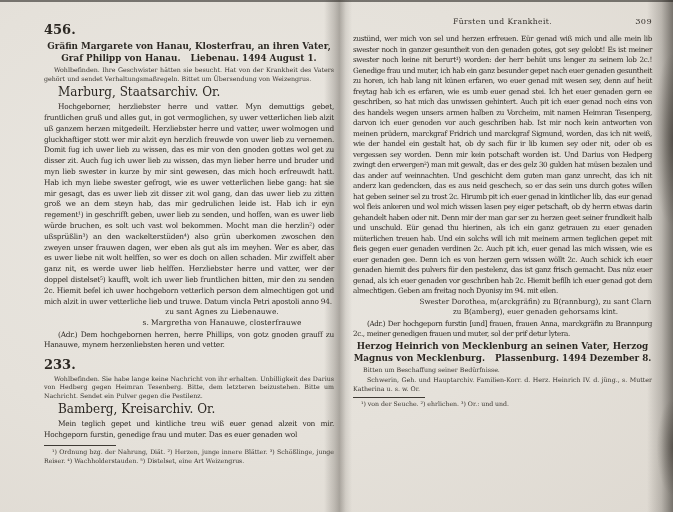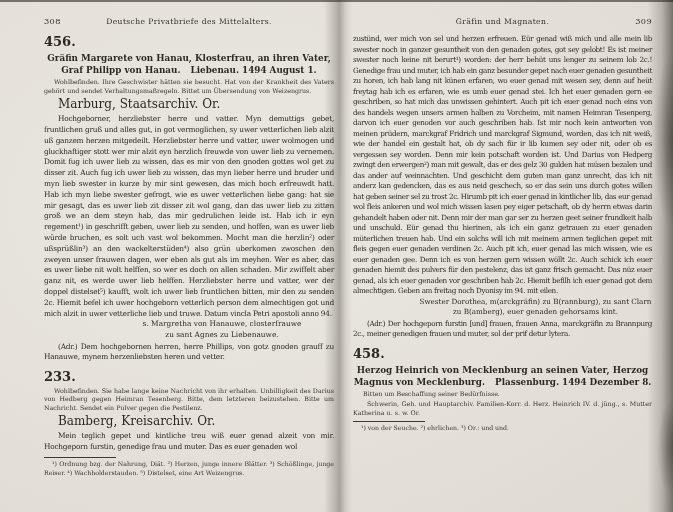--- a/index.html
+++ b/index.html
@@ -56,60 +56,54 @@
   .footnotes { font-size:6.2px; line-height:8.6px; text-align:justify;
     color:#38342e; text-indent:8px; }
 </style>
 </head>
 <body>
 
 <div class="scan">
   <div class="top-edge"></div>
 
   <div class="page page-left">
-    <div class="running-head">
-      <span class="rh-num">308</span>
-      <span class="rh-title">Deutsche Privatbriefe des Mittelalters.</span>
-      <span class="rh-spacer"></span>
-    </div>
 
     <div class="letter-number">456.</div>
     <div class="letter-heading">
       <span>Gräfin Margarete von Hanau, Klosterfrau, an ihren Vater, Graf Philipp von Hanau.</span>
       <span class="place-date">Liebenau.  1494 August 1.</span>
     </div>
     <div class="summary">Wohlbefinden. Ihre Geschwister hätten sie besucht. Hat von der Krankheit des Vaters gehört und sendet Verhaltungsmaßregeln. Bittet um Übersendung von Weizengrus.</div>
     <div class="archive">Marburg, Staatsarchiv.  Or.</div>
     <div class="body-text">Hochgeborner, herzliebster herre und vatter. Myn demuttigs gebet, fruntlichen gruß und alles gut, in got vermoglichen, sy uwer vetterlichen lieb alzit uß ganzem herzen mitgedeilt. Herzliebster herre und vatter, uwer wolmogen und gluckhaftiger stott wer mir alzit eyn herzlich freuwde von uwer lieb zu vernemen. Domit fug ich uwer lieb zu wissen, das es mir von den gnoden gottes wol get zu disser zit. Auch fug ich uwer lieb zu wissen, das myn lieber herre und bruder und myn lieb swester in kurze by mir sint gewesen, das mich hoch erfreuwdt hatt. Hab ich myn liebe swester gefrogt, wie es uwer vetterlichen liebe gang: hat sie mir gesagt, das es uwer lieb zit disser zit wol gang, dan das uwer lieb zu zitten groß we an dem steyn hab, das mir gedrulichen leide ist. Hab ich ir eyn regement¹) in geschrifft geben, uwer lieb zu senden, und hoffen, wan es uwer lieb würde bruchen, es solt uch vast wol bekommen. Mocht man die herzlin²) oder ußsprüßlin³) an den wackelterstüden⁴) also grün uberkomen zwoschen den zweyen unser frauwen dagen, wer eben als gut als im meyhen. Wer es aber, das es uwer liebe nit wolt helffen, so wer es doch on allen schaden. Mir zwiffelt aber ganz nit, es werde uwer lieb helffen. Herzliebster herre und vatter, wer der doppel distelset⁵) kaufft, wolt ich uwer lieb fruntlichen bitten, mir den zu senden 2c. Hiemit befel ich uwer hochgeborn vetterlich person dem almechtigen got und mich alzit in uwer vetterliche lieb und truwe. Datum vincla Petri apostoli anno 94.</div>
+    <div class="sig">zu sant Agnes zu Liebenauwe.</div>
     <div class="sig">s. Margretha von Hanauwe, closterfrauwe</div>
-    <div class="sig">zu sant Agnes zu Liebenauwe.</div>
     <div class="addr">(Adr.) Dem hochgebornen herren, herre Phillips, von gotz gnoden grauff zu Hanauwe, mynem herzenliebsten heren und vetter.</div>
 
     <div class="letter-number">233.</div>
     <div class="summary">Wohlbefinden. Sie habe lange keine Nachricht von ihr erhalten. Unbilligkeit des Darius von Hedberg gegen Heimran Tesenberg. Bitte, dem letzteren beizustehen. Bitte um Nachricht. Sendet ein Pulver gegen die Pestilenz.</div>
     <div class="archive">Bamberg, Kreisarchiv.  Or.</div>
     <div class="body-text">Mein teglich gepet und kintliche treu wiß euer genad alzeit von mir. Hochgeporn furstin, genedige frau und muter. Das es euer genaden wol</div>
 
     <div class="fn-rule"></div>
     <div class="footnotes">¹) Ordnung bzg. der Nahrung, Diät.  ²) Herzen, junge innere Blätter.  ³) Schößlinge, junge Reiser.  ⁴) Wachholderstauden.  ⁵) Distelset, eine Art Weizengrus.</div>
   </div>
 
   <div class="page page-right">
     <div class="running-head">
       <span class="rh-spacer"></span>
-      <span class="rh-title">Gräfin und Magnaten.</span>
+      <span class="rh-title">Fürsten und Krankheit.</span>
       <span class="rh-num right">309</span>
     </div>
 
     <div class="body-text" style="text-indent:0;">zustünd, wer mich von sel und herzen erfreuen. Eür genad wiß mich und alle mein lib swester noch in ganzer gesuntheit von den genaden gotes, got sey gelobt! Es ist meiner swester noch keine nit berurt¹) worden: der herr behüt uns lenger zu seinem lob 2c.! Genedige frau und muter, ich hab ein ganz besunder gepet nach euer genaden gesuntheit zu horen, ich hab lang nit künen erfaren, wo euer genad mit wesen sey, denn auf heüt freytag hab ich es erfaren, wie es umb euer genad stei. Ich het euer genaden gern ee geschriben, so hat mich das unwissen gehintert. Auch pit ich euer genad noch eins von des handels wegen unsers armen halben zu Vorcheim, mit namen Heimran Tesenperg, darvon ich euer genoden vor auch geschriben hab. Ist mir noch kein antworten von meinen prüdern, marckgraf Fridrich und marckgraf Sigmund, worden, das ich nit weiß, wie der handel ein gestalt hat, ob dy sach für ir lib kumen sey oder nit, oder ob es vergessen sey worden. Denn mir kein potschaft worden ist. Und Darius von Hedperg zwingt den erwergen²) man mit gewalt, das er des gelz 30 gulden hat müsen bezalen und das ander auf weinnachten. Und geschicht dem guten man ganz unrecht, das ich nit anderz kan gedencken, das es aus neid geschech, so er das sein uns durch gotes willen hat geben seiner sel zu trost 2c. Hirumb pit ich euer genad in kintlicher lib, das eur genad wol fleis ankeren und wol mich wissen lasen pey eiger petschaft, ob dy herrn etwas darin gehandelt haben oder nit. Denn mir der man gar ser zu herzen geet seiner frundkeit halb und unschuld. Eür genad thu hierinen, als ich ein ganz getrauen zu euer genaden müterlichen treuen hab. Und ein solchs will ich mit meinem armen teglichen gepet mit fleis gegen euer genaden verdinen 2c. Auch pit ich, euer genad las mich wissen, wie es euer genaden gee. Denn ich es von herzen gern wissen wöllt 2c. Auch schick ich euer genaden hiemit des pulvers für den pestelenz, das ist ganz frisch gemacht. Das nüz euer genad, als ich euer genaden vor geschriben hab 2c. Hiemit befilh ich euer genad got dem almechtigen. Geben am freitag noch Dyonisy im 94. mit eilen.</div>
     <div class="sig">Swester Dorothea, m(arckgräfin) zu B(rannburg), zu sant Clarn</div>
     <div class="sig">zu B(amberg), euer genaden gehorsams kint.</div>
     <div class="addr">(Adr.) Der hochgeporn furstin [und] frauen, frauen Anna, marckgräfin zu Brannpurg 2c., meiner genedigen frauen und muter, sol der prif detur lytera.</div>
 
-    <div class="letter-number">458.</div>
     <div class="letter-heading">
       <span>Herzog Heinrich von Mecklenburg an seinen Vater, Herzog Magnus von Mecklenburg.</span>
       <span class="place-date">Plassenburg.  1494 Dezember 8.</span>
     </div>
     <div class="summary">Bitten um Beschaffung seiner Bedürfnisse.</div>
     <div class="summary" style="text-indent:14px;">Schwerin, Geh. und Hauptarchiv.  Familien-Korr. d. Herz. Heinrich IV. d. jüng., s. Mutter Katherina u. s. w.  Or.</div>
 
     <div class="fn-rule"></div>
     <div class="footnotes">¹) von der Seuche.  ²) ehrlichen.  ³) Or.: und und.</div>
   </div>

